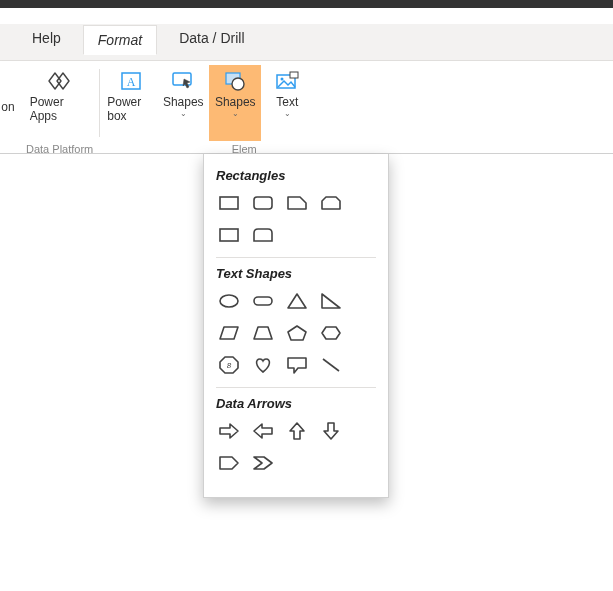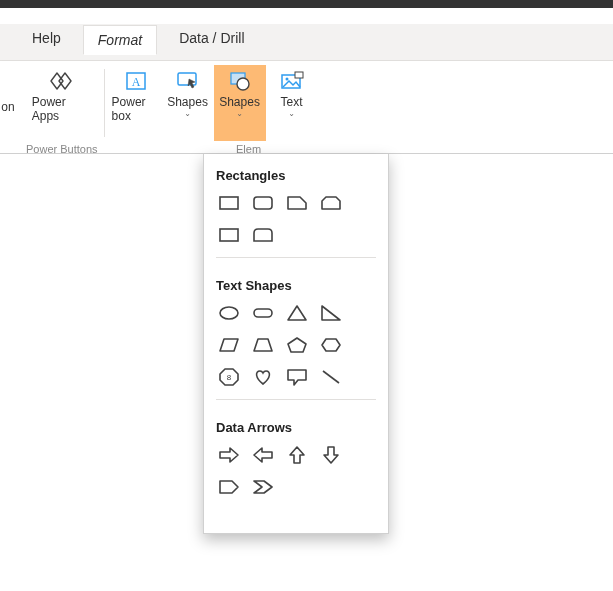--- a/index.html
+++ b/index.html
@@ -141,21 +141,22 @@
     top: 0;
     left: 203px;
     width: 160px;
     background: #ffffff;
     box-shadow: 0 6px 14px rgba(0,0,0,0.25);
     border: 1px solid #d0d0d0;
     border-top: none;
     padding: 10px 12px 14px 12px;
   }
   .dd-section {
-    margin-bottom: 20px;
+    margin-bottom: 8px;
+    font-style: italic;
   }
   .dd-title {
     font-size: 13px;
     font-weight: 600;
     color: #222;
     margin: 4px 0 8px 0;
   }
   .dd-grid {
     display: flex;
     flex-wrap: wrap;
@@ -205,21 +206,21 @@
               <path d="M8 3 L14 11 L8 19 L2 11 Z"></path>
               <path d="M16 3 L22 11 L16 19 L10 11 Z"></path>
             </g>
           </svg>
         </span>
         <div class="btnlabel">
           <span>Power Apps</span>
         </div>
       </div>
     </div>
-    <div class="ribbon-group-label">Power Buttons</div>
+    <div class="ribbon-group-label">Data Platform</div>
   </div>
 
   <div class="ribbon-group group-wide">
     <div class="ribbon-buttons">
 
       <div class="ribbon-btn">
         <span class="icon">
           <svg width="24" height="22" viewBox="0 0 24 22">
             <rect x="3" y="3" width="18" height="16" fill="none" stroke="#2f9cef" stroke-width="1.5"></rect>
             <text x="12" y="16" text-anchor="middle" font-size="12" font-family="Segoe UI" fill="#2f9cef">A</text>

